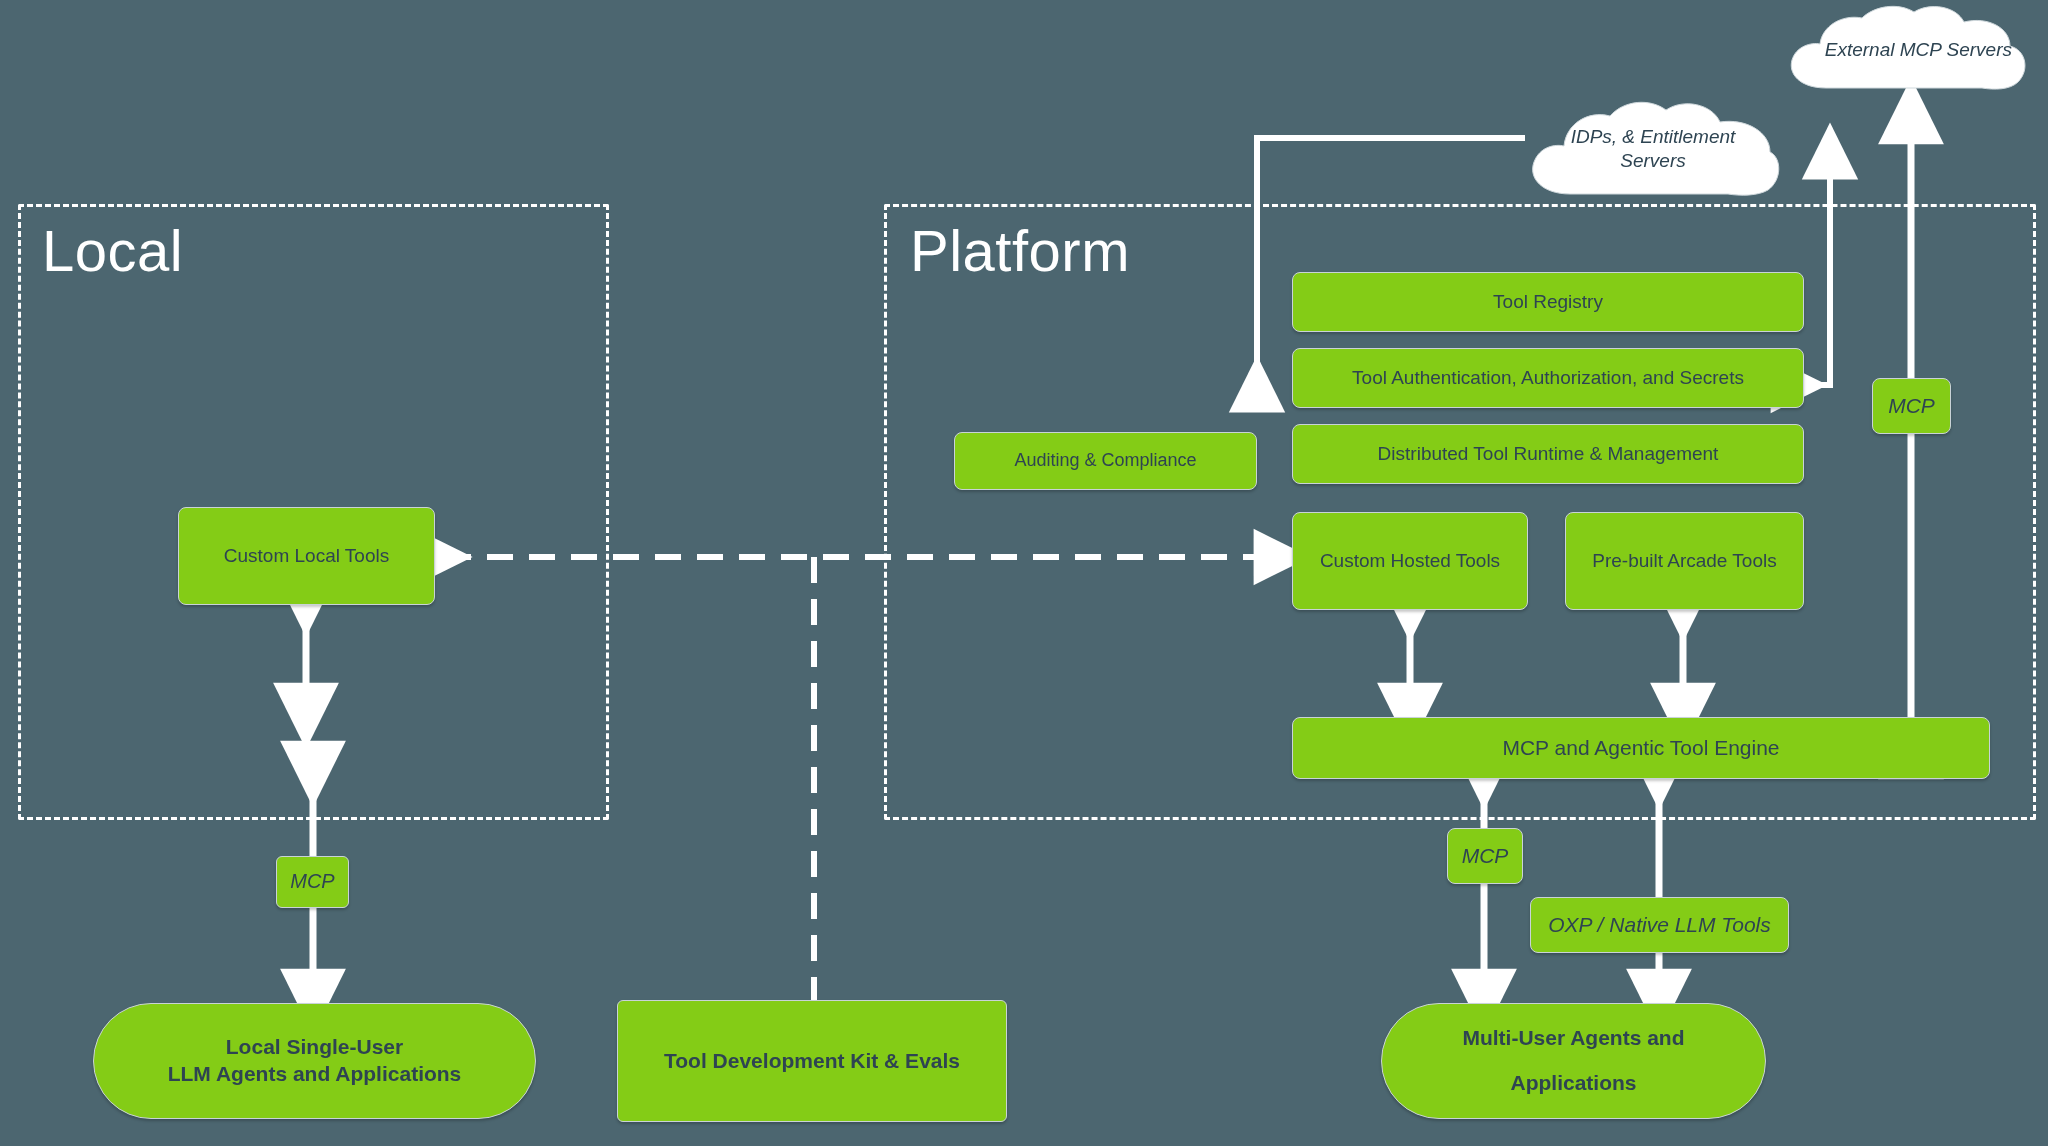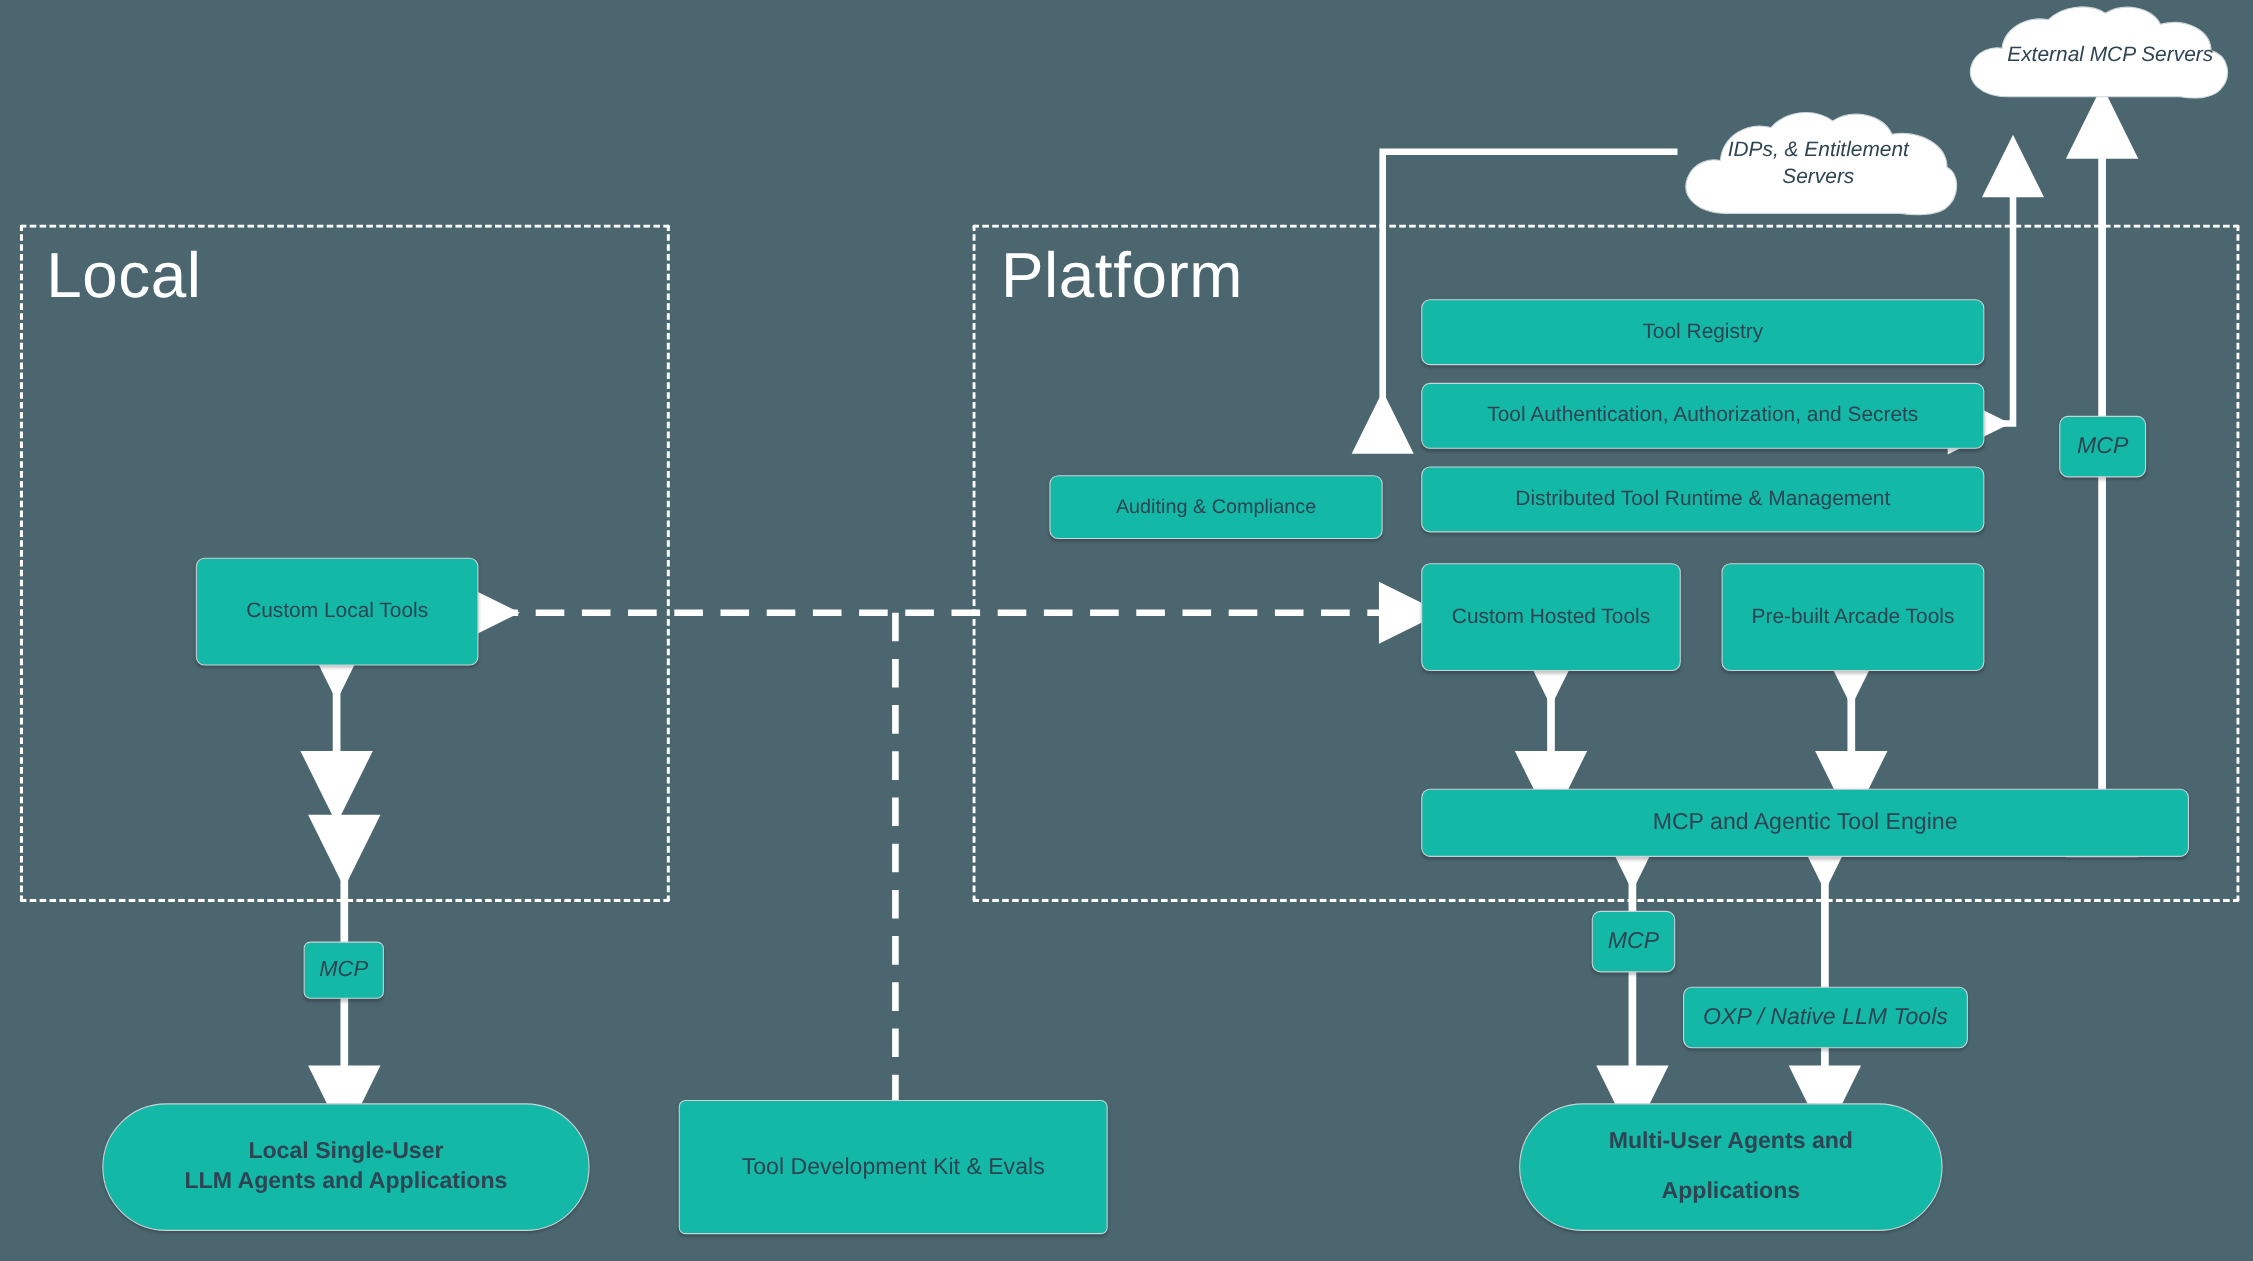--- a/index.html
+++ b/index.html
@@ -7,29 +7,29 @@
        font-family:"Liberation Sans", sans-serif;}
   #stage{position:absolute;inset:0;width:2048px;height:1146px;}
   svg#wires{position:absolute;left:0;top:0;width:2048px;height:1146px;}
 
   
   .zone{position:absolute;border:3px dashed #ffffff;border-radius:2px;}
   .zone-title{position:absolute;color:#ffffff;font-size:58px;font-weight:400;
               letter-spacing:.5px;line-height:1;white-space:nowrap;}
 
   
-  .node{position:absolute;background:#14b8a6;border:1px solid #c9d3d7;
+  .node{position:absolute;background:#84cc16;border:1px solid #c9d3d7;
         border-radius:8px;box-shadow:0 2px 3px rgba(0,0,0,.22);
         display:flex;align-items:center;justify-content:center;
         color:#2e4452;font-size:19px;text-align:center;padding:0 10px;
         box-sizing:border-box;line-height:1.28;}
   .node.small{font-size:18px;}
   .node.big{font-size:21px;}
   .pill{border-radius:999px;font-weight:700;font-size:21px;}
-  .sq{border-radius:6px;font-weight:400;font-size:21px;}
+  .sq{border-radius:6px;font-weight:700;font-size:21px;}
   .tag{border-radius:6px;font-style:italic;font-size:20px;font-weight:400;}
   .tag2{border-radius:8px;font-style:italic;font-size:21px;font-weight:400;}
 
   
   .cloud{position:absolute;display:flex;align-items:center;justify-content:flex-end;
          text-align:center;color:#2e4452;font-style:italic;font-size:19px;
          line-height:1.25;padding:0 26px;box-sizing:border-box;z-index:3;}
   .cloud .cloud-bg{position:absolute;inset:0;z-index:0;}
   .cloud .cloud-tx{position:relative;z-index:1;}
 </style>

